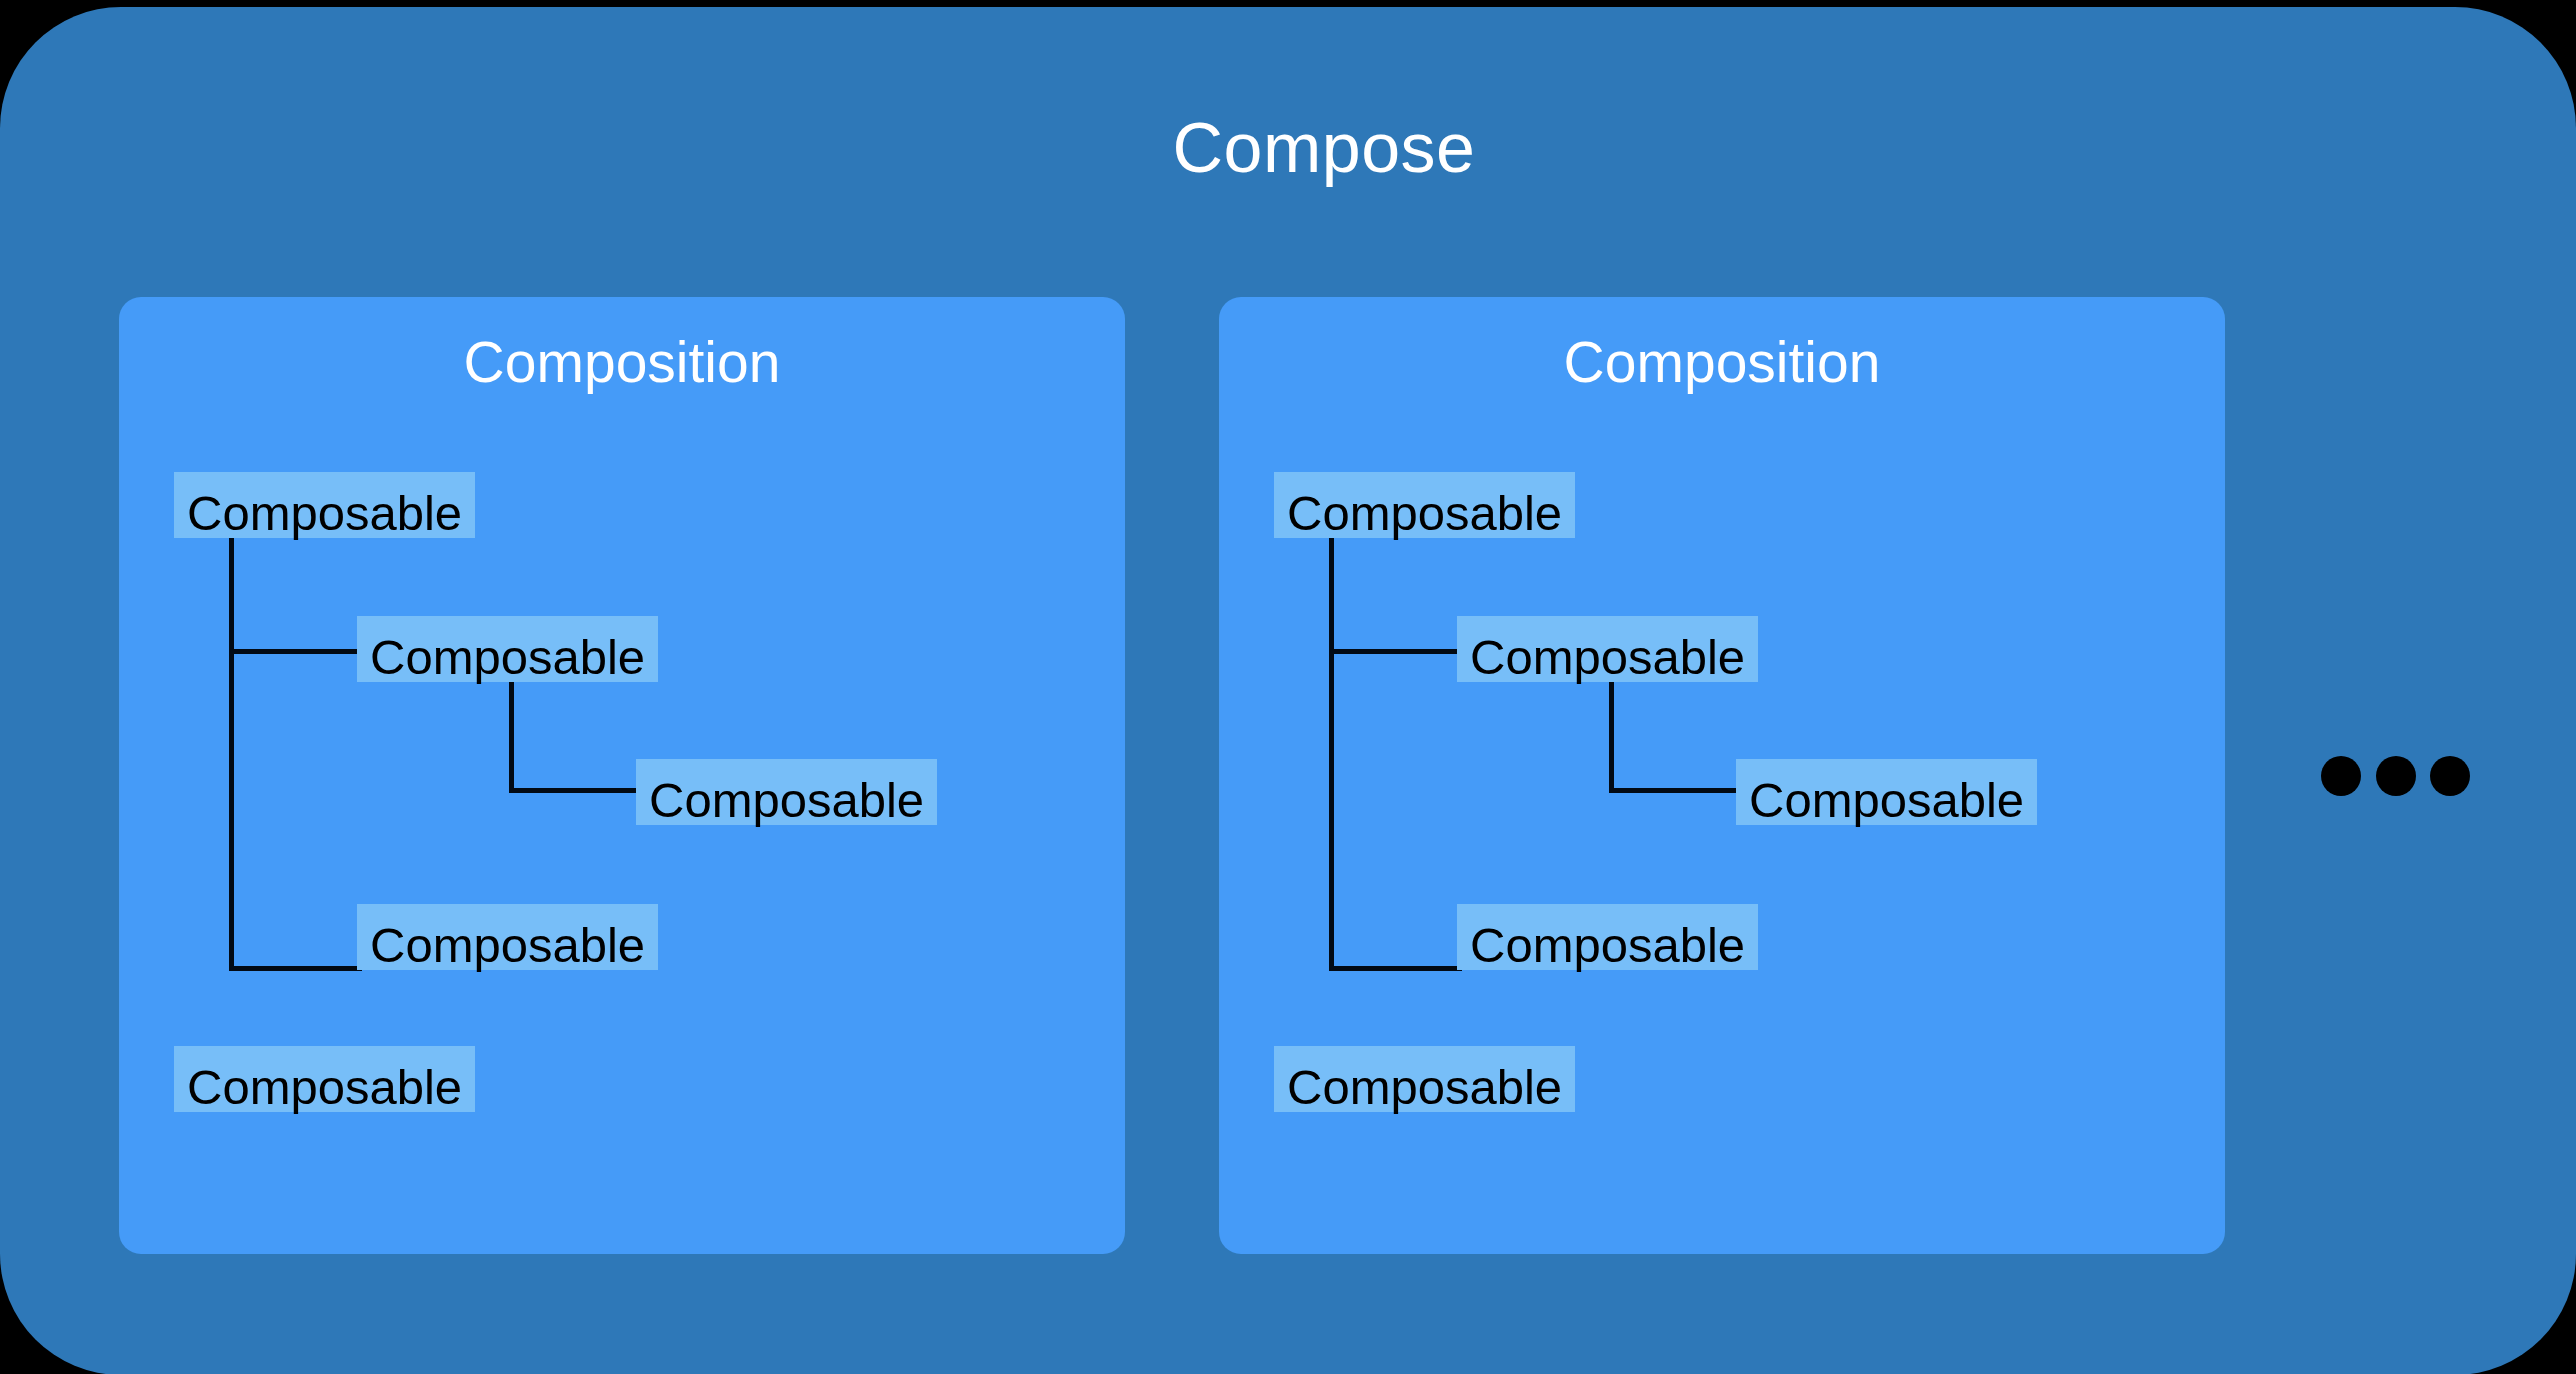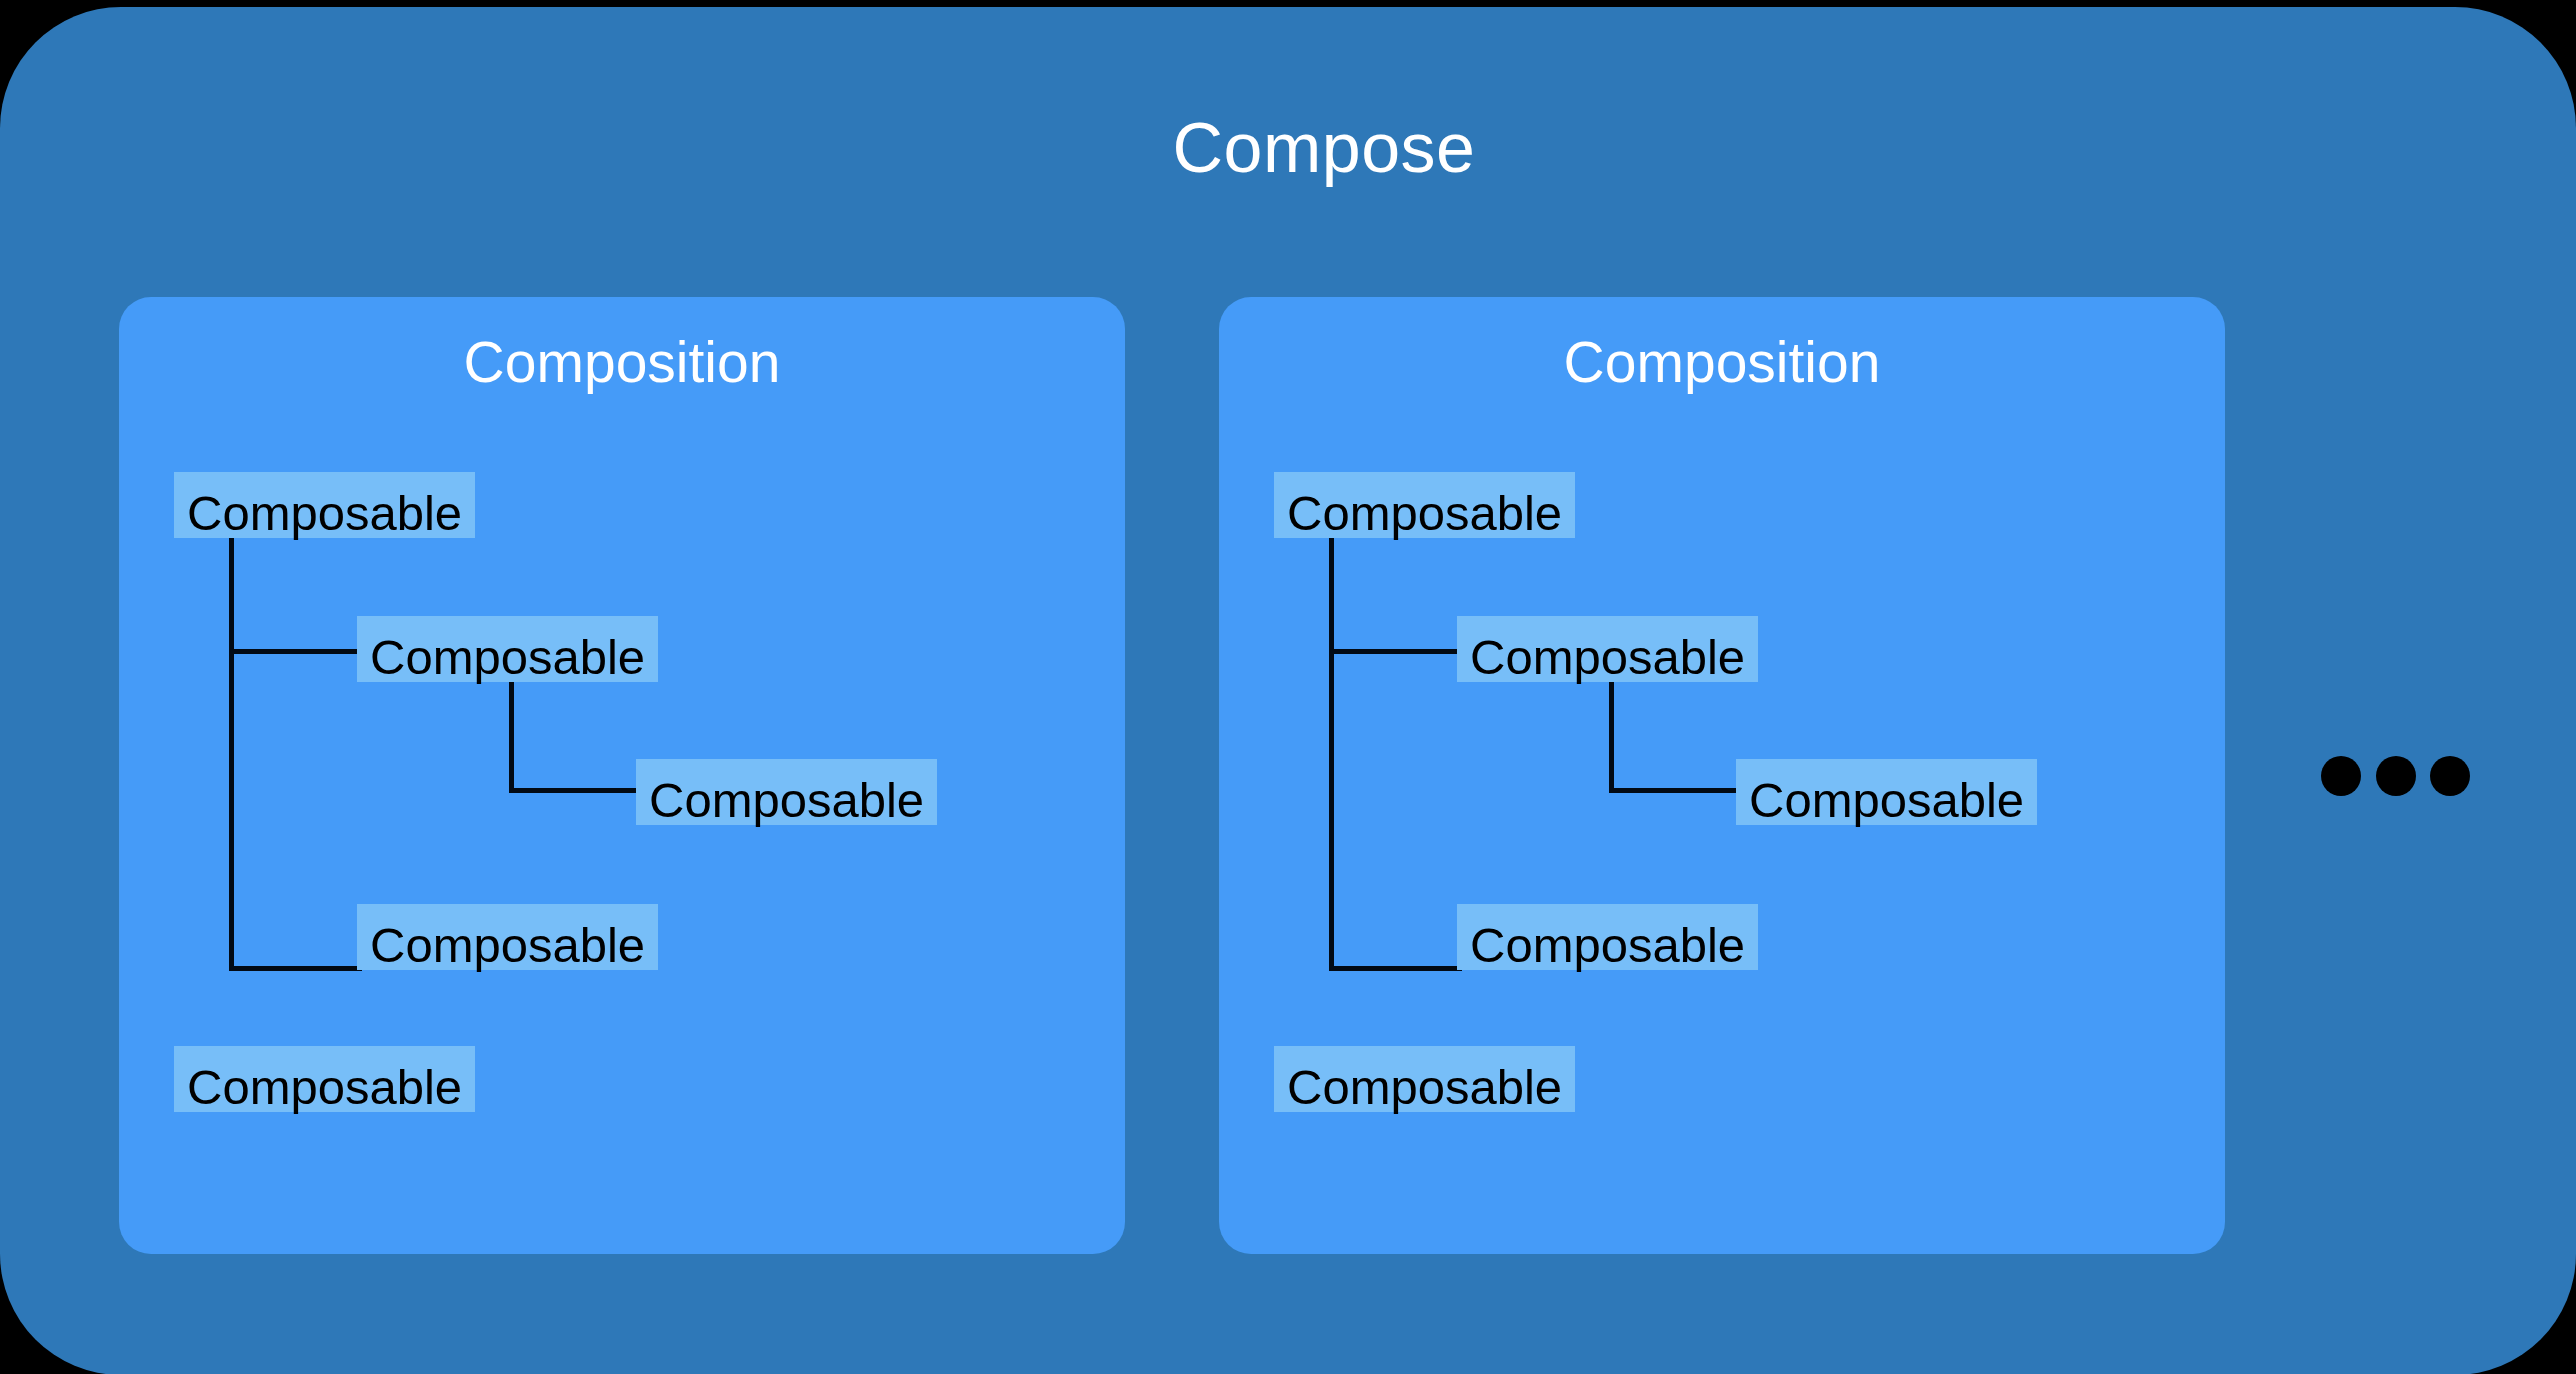--- a/index.html
+++ b/index.html
@@ -42,21 +42,21 @@
     margin-left: 36px;
   }
 
   
   .composition-panel {
     position: absolute;
     top: 290px;
     width: 1006px;
     height: 957px;
     background: #459BF8;
-    border-radius: 32px;
+    border-radius: 22px;
     overflow: hidden;
   }
   #composition-panel-1 { left: 119px; }
   #composition-panel-2 { left: 1219px; }
 
   .composition-title {
     position: absolute;
     left: 0;
     top: 29px;
     width: 100%;

